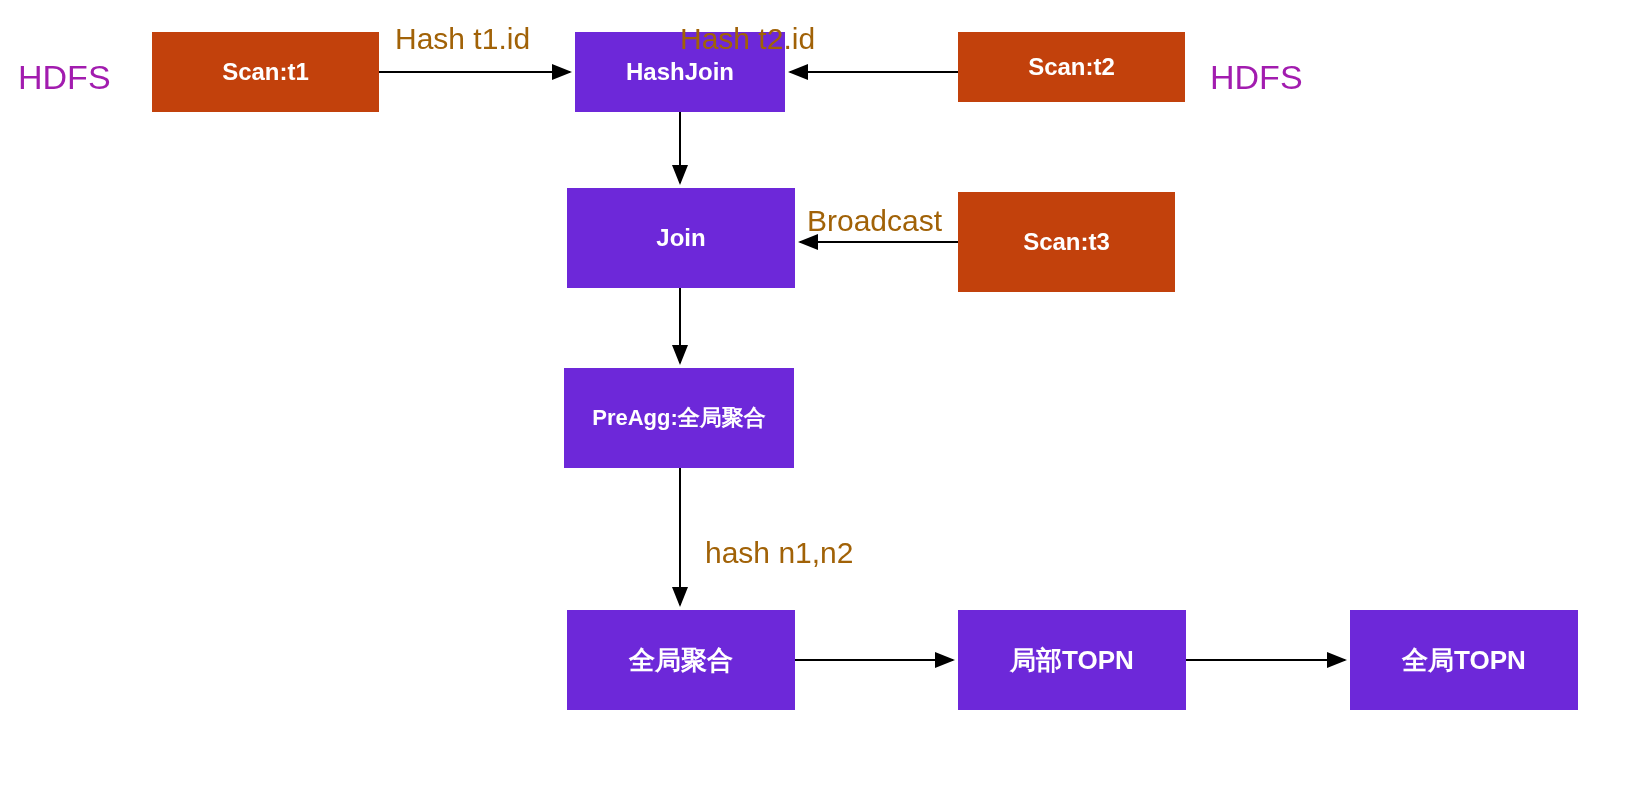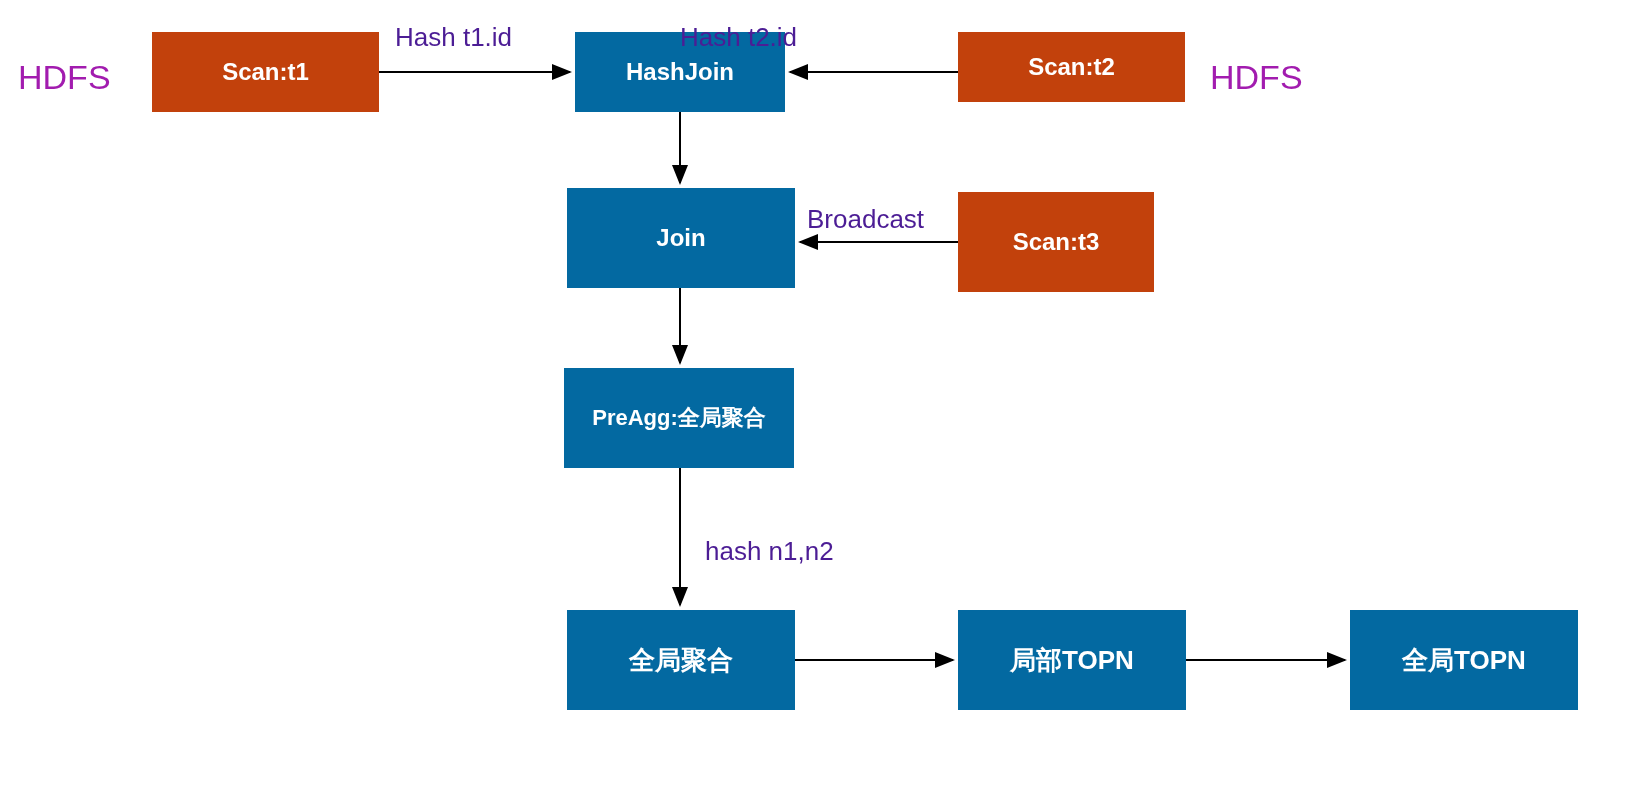--- a/index.html
+++ b/index.html
@@ -15,31 +15,31 @@
       display: flex;
       align-items: center;
       justify-content: center;
       color: #ffffff;
       font-weight: bold;
       font-size: 24px;
       text-align: center;
       padding: 4px 8px;
     }
     .node-blue { background: #c2410c; }
-    .node-green { background: #0369a1; }
+    .node-green { background: #6d28d9; }
     .label {
       position: absolute;
       color: #a21caf;
       font-size: 34px;
       font-weight: 400;
     }
     .edge-label {
       position: absolute;
-      color: #4c1d95;
-      font-size: 26px;
+      color: #a16207;
+      font-size: 30px;
       font-weight: 400;
     }
     svg.connector {
       position: absolute;
       top: 0;
       left: 0;
       width: 1638px;
       height: 798px;
       pointer-events: none;
     }
@@ -47,21 +47,21 @@
 </head>
 <body>
 
 <div class="label" style="left:18px; top:58px;">HDFS</div>
 <div class="label" style="left:1210px; top:58px;">HDFS</div>
 
 <div class="node node-blue" style="left:152px; top:32px; width:227px; height:80px;">Scan:t1</div>
 <div class="node node-green" style="left:575px; top:32px; width:210px; height:80px;">HashJoin</div>
 <div class="node node-blue" style="left:958px; top:32px; width:227px; height:70px;">Scan:t2</div>
 <div class="node node-green" style="left:567px; top:188px; width:228px; height:100px;">Join</div>
-<div class="node node-blue" style="left:958px; top:192px; width:196px; height:100px;">Scan:t3</div>
+<div class="node node-blue" style="left:958px; top:192px; width:217px; height:100px;">Scan:t3</div>
 <div class="node node-green" style="left:564px; top:368px; width:230px; height:100px; font-size:22px;">PreAgg:全局聚合</div>
 <div class="node node-green" style="left:567px; top:610px; width:228px; height:100px; font-size:26px;">全局聚合</div>
 <div class="node node-green" style="left:958px; top:610px; width:228px; height:100px; font-size:26px;">局部TOPN</div>
 <div class="node node-green" style="left:1350px; top:610px; width:228px; height:100px; font-size:26px;">全局TOPN</div>
 
 <div class="edge-label" style="left:395px; top:22px;">Hash t1.id</div>
 <div class="edge-label" style="left:680px; top:22px;">Hash t2.id</div>
 <div class="edge-label" style="left:807px; top:204px;">Broadcast</div>
 <div class="edge-label" style="left:705px; top:536px;">hash n1,n2</div>
 

